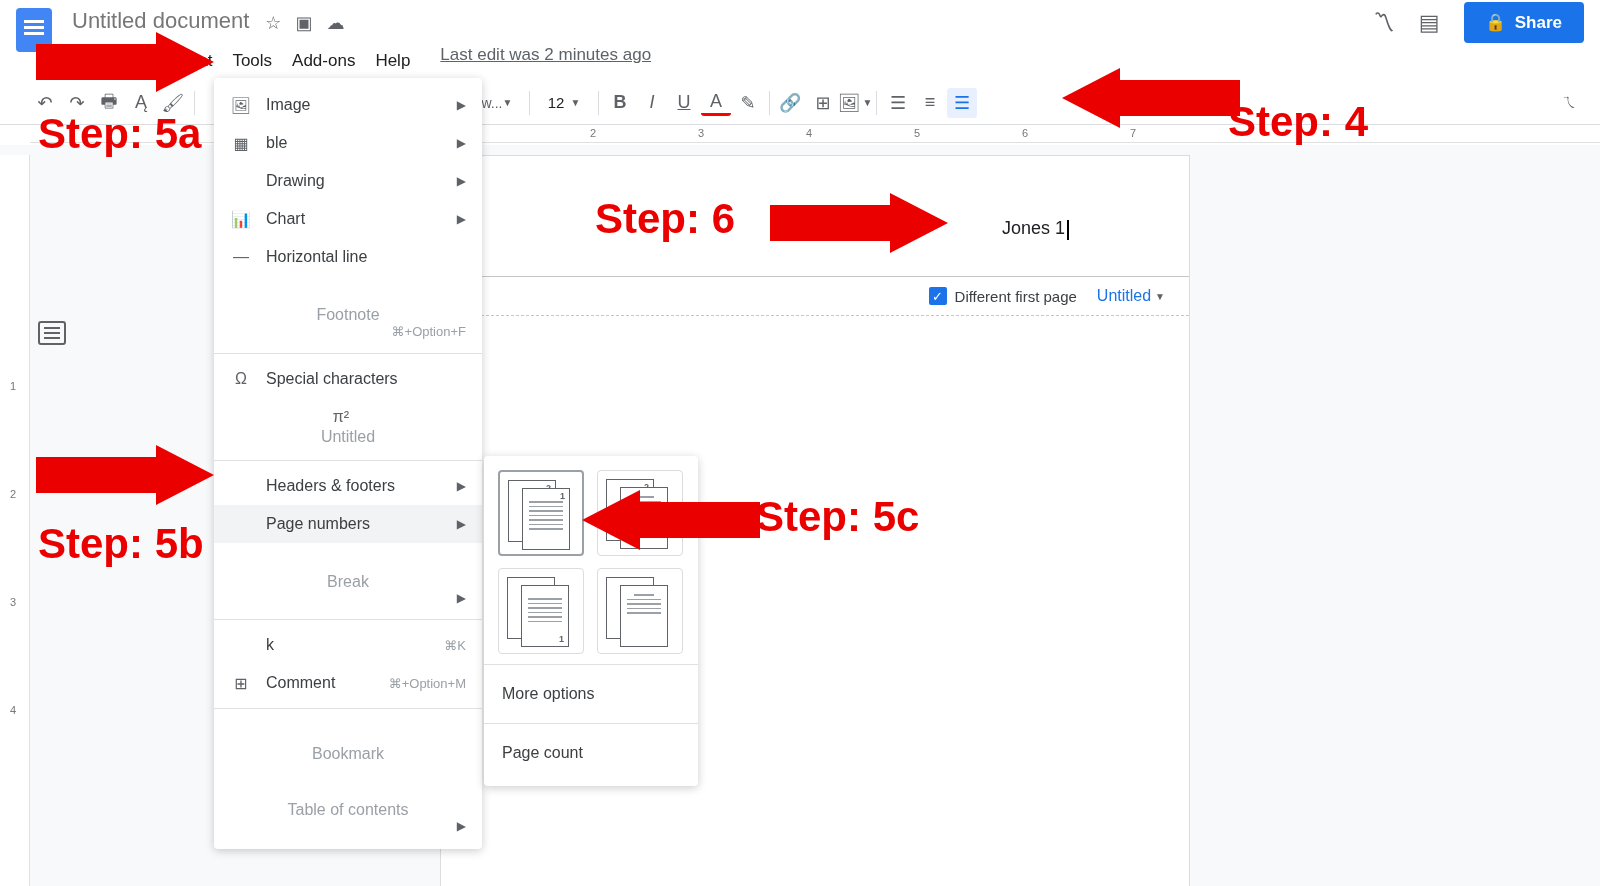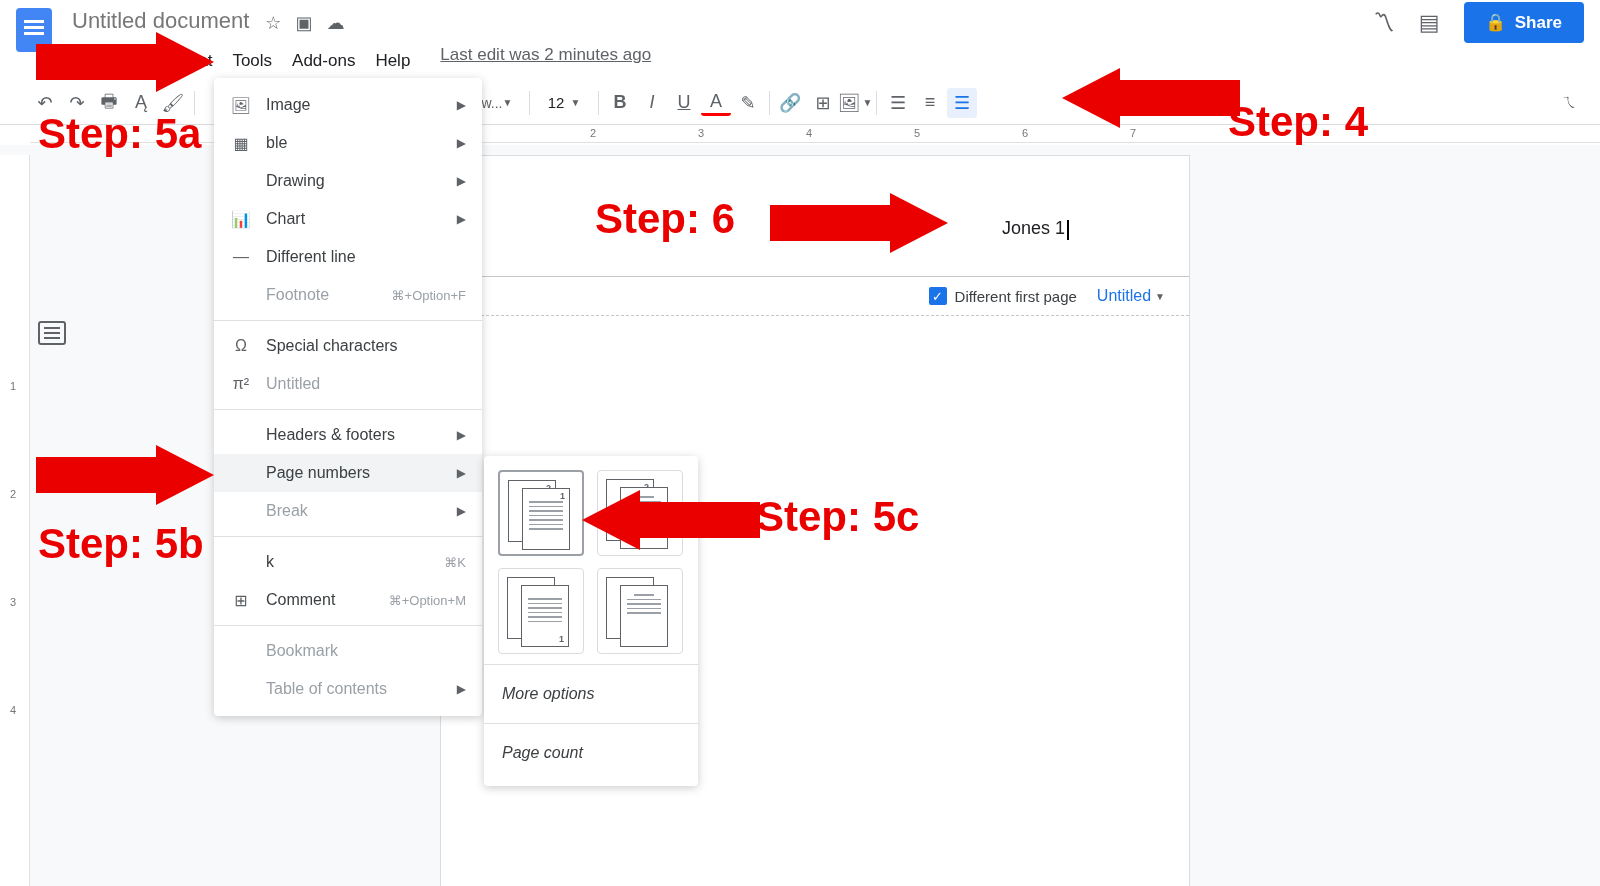--- a/index.html
+++ b/index.html
@@ -47,40 +47,40 @@
 .options-link { color: #1a73e8; font-size: 16px; font-weight: 500; cursor: pointer; display: flex; align-items: center; gap: 4px; }
 
 
 .outline-icon { position: absolute; left: 38px; top: 176px; width: 28px; height: 24px; border: 2px solid #5f6368; border-radius: 3px; cursor: pointer; }
 .outline-icon::after { content: ""; position: absolute; top: 4px; left: 4px; right: 4px; height: 2px; background: #5f6368; box-shadow: 0 5px 0 #5f6368, 0 10px 0 #5f6368; }
 
 
 .dropdown-menu { position: absolute; left: 214px; top: 78px; width: 268px; background: #fff; box-shadow: 0 2px 10px rgba(0,0,0,0.2); border-radius: 4px; padding: 8px 0; z-index: 100; }
 .dd-item { display: flex; align-items: center; padding: 8px 16px; font-size: 16px; color: #3c4043; cursor: pointer; position: relative; }
 .dd-item:hover, .dd-item.hover { background: #f1f3f4; }
-.dd-item.disabled { color: #9aa0a6; }
+.dd-item.disabled { color: #9aa0a6; flex-direction: column; }
 .dd-icon { width: 22px; height: 22px; margin-right: 14px; display: flex; align-items: center; justify-content: center; color: #5f6368; }
 .dd-arrow { margin-left: auto; font-size: 12px; color: #5f6368; }
 .dd-shortcut { margin-left: auto; font-size: 13px; color: #9aa0a6; }
 .dd-sep { height: 1px; background: #e0e0e0; margin: 6px 0; }
 
 
 .submenu { position: absolute; left: 484px; top: 456px; width: 214px; background: #fff; box-shadow: 0 2px 10px rgba(0,0,0,0.2); border-radius: 4px; padding: 14px; z-index: 101; }
 .thumb-grid { display: grid; grid-template-columns: 1fr 1fr; gap: 12px; margin-bottom: 10px; }
 .thumb { width: 86px; height: 86px; border: 1px solid #dadce0; border-radius: 4px; cursor: pointer; position: relative; background: #fff; padding: 8px; }
 .thumb.selected { border: 2px solid #9aa0a6; }
 .thumb-inner { position: relative; width: 100%; height: 100%; }
 .mini-page { position: absolute; border: 1.5px solid #5f6368; background: #fff; }
 .mini-page.back { left: 0; top: 0; width: 48px; height: 62px; }
 .mini-page.front { left: 14px; top: 8px; width: 48px; height: 62px; }
 .mini-lines { position: absolute; left: 6px; right: 6px; top: 12px; }
 .mini-lines span { display: block; height: 1.5px; background: #9aa0a6; margin-bottom: 3px; }
 .mini-num { position: absolute; font-size: 9px; font-weight: bold; color: #5f6368; }
 .sub-sep { height: 1px; background: #e0e0e0; margin: 10px -14px; }
-.sub-item { padding: 10px 4px; font-size: 16px; color: #3c4043; cursor: pointer; font-style: italic; }
+.sub-item { padding: 10px 4px; font-size: 16px; color: #3c4043; cursor: pointer; }
 
 
 .annotation { position: absolute; z-index: 200; pointer-events: none; }
 .arrow-red { fill: #eb0000; }
 .step-label { position: absolute; font-size: 42px; font-weight: 900; color: #eb0000; font-family: Arial, sans-serif; z-index: 201; }
 
 .collapse-btn { position: absolute; right: 22px; top: 92px; color: #5f6368; cursor: pointer; font-size: 16px; }
 </style>
 </head>
 <body>
@@ -200,21 +200,21 @@
     <span>Drawing</span>
     <span class="dd-arrow">▶</span>
   </div>
   <div class="dd-item">
     <span class="dd-icon">📊</span>
     <span>Chart</span>
     <span class="dd-arrow">▶</span>
   </div>
   <div class="dd-item">
     <span class="dd-icon">—</span>
-    <span>Different line</span>
+    <span>Horizontal line</span>
   </div>
   <div class="dd-item disabled">
     <span class="dd-icon"></span>
     <span>Footnote</span>
     <span class="dd-shortcut">⌘+Option+F</span>
   </div>
   <div class="dd-sep"></div>
   <div class="dd-item">
     <span class="dd-icon">Ω</span>
     <span>Special characters</span>

